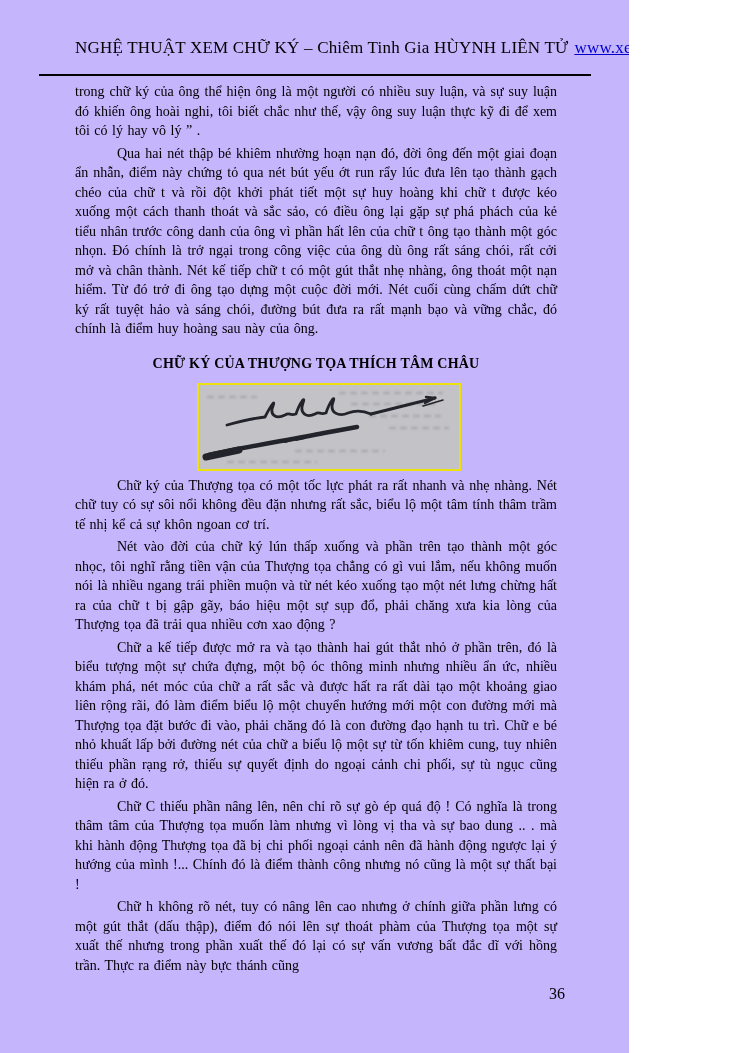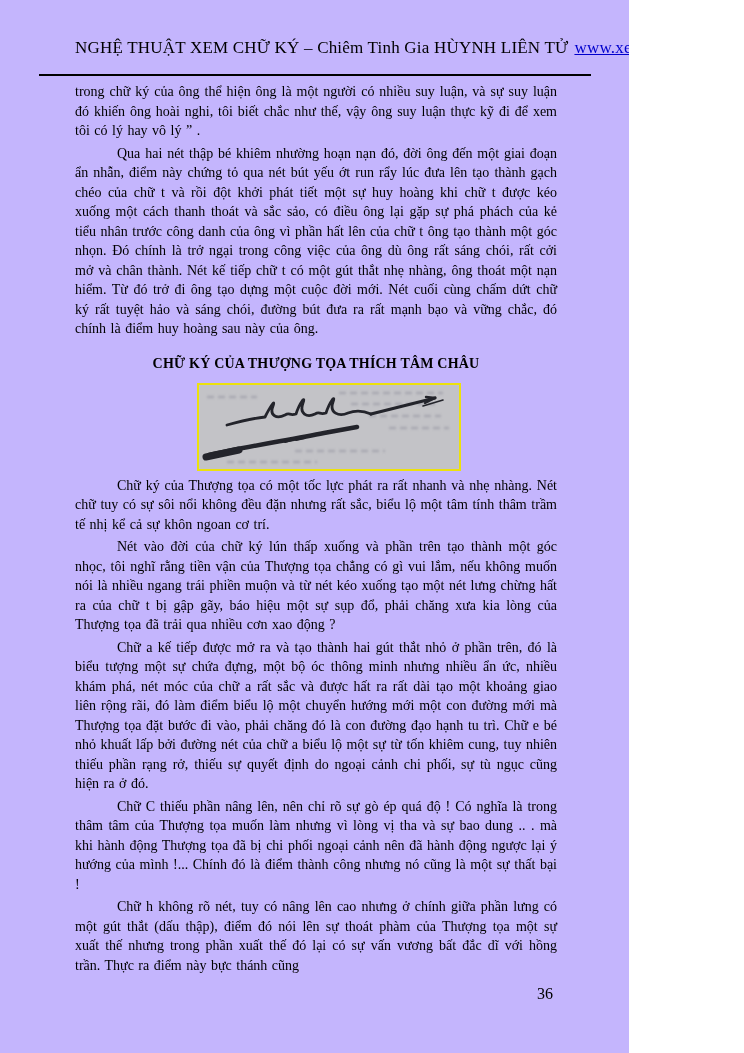--- a/index.html
+++ b/index.html
@@ -57,21 +57,21 @@
     margin: 0 auto 5px auto;
     position: relative;
     left: 13px;
     border: 2px solid #ece10c;
     background: #c3c3c7;
   }
   .signature-figure svg { display: block; width: 100%; height: 100%; }
   .page-number {
     position: absolute;
     top: 985px;
-    right: 76px;
+    right: 64px;
     font-size: 16px;
   }
 </style>
 </head>
 <body>
 
 <div class="page">
 
   <div class="hdr"><span>NGHỆ THUẬT XEM CHỮ KÝ – Chiêm Tinh Gia HÙYNH LIÊN TỬ</span><a href="#">www.xemtuong.net</a></div>
 

